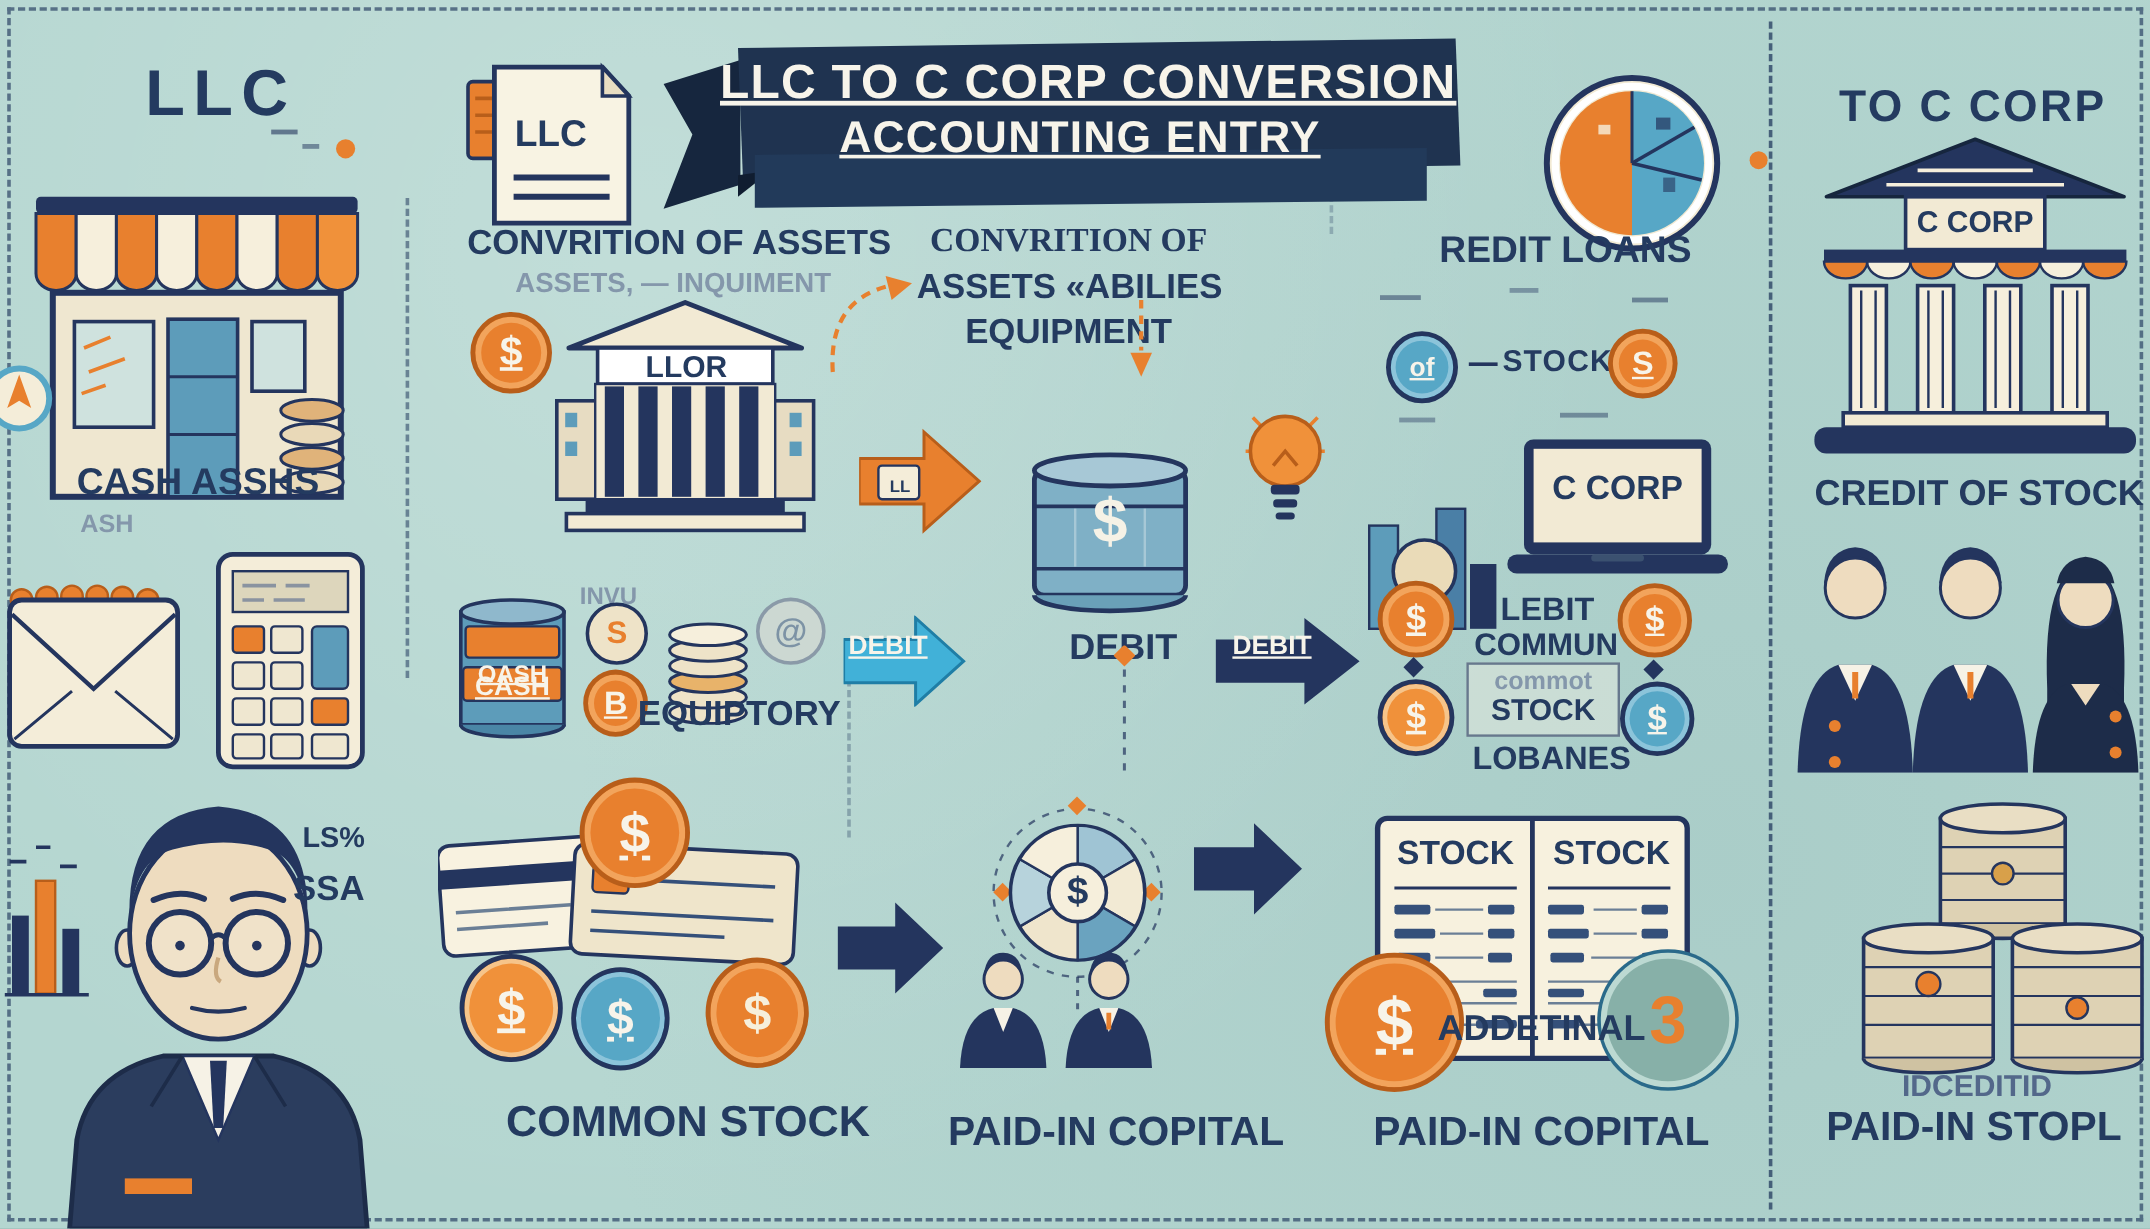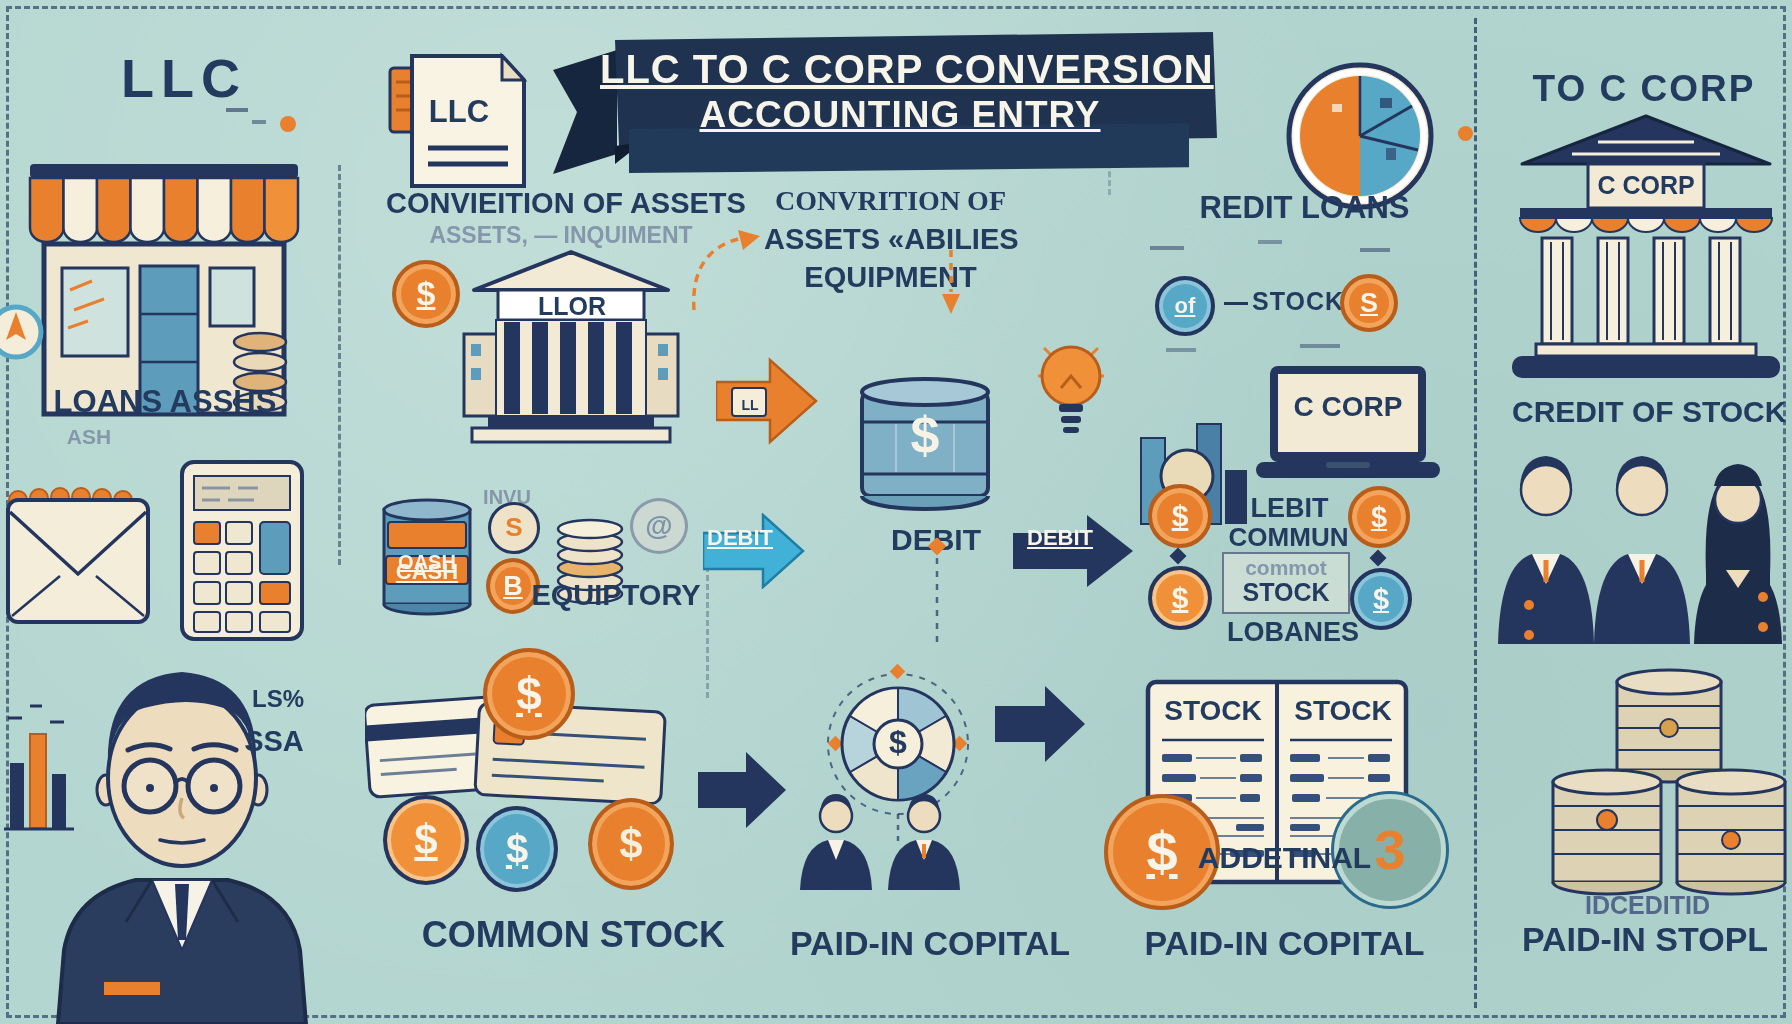--- a/index.html
+++ b/index.html
@@ -70,21 +70,21 @@
     <rect x="122" y="148" width="58" height="148" fill="#5d9cba" stroke="#24355e" stroke-width="3"></rect>
     <line x1="122" y1="196" x2="180" y2="196" stroke="#24355e" stroke-width="2.5"></line>
     <line x1="122" y1="244" x2="180" y2="244" stroke="#24355e" stroke-width="2.5"></line>
     <rect x="192" y="150" width="44" height="58" fill="#cfe2de" stroke="#24355e" stroke-width="3"></rect>
     <ellipse cx="242" cy="284" rx="26" ry="9" fill="#e9d9b8" stroke="#24355e" stroke-width="2.5"></ellipse>
     <ellipse cx="242" cy="264" rx="26" ry="9" fill="#e0b37a" stroke="#24355e" stroke-width="2.5"></ellipse>
     <ellipse cx="242" cy="244" rx="26" ry="9" fill="#e9d9b8" stroke="#24355e" stroke-width="2.5"></ellipse>
     <ellipse cx="242" cy="224" rx="26" ry="9" fill="#e0b37a" stroke="#24355e" stroke-width="2.5"></ellipse>
   </svg>
 
-  <div class="abs txt" style="left:30px;top:386px;width:270px;font-size:31px;">LOANS ASSHS</div>
+  <div class="abs txt" style="left:30px;top:386px;width:270px;font-size:31px;">CASH ASSHS</div>
   <div class="abs txt light" style="left:34px;top:426px;width:110px;font-size:21px;">ASH</div>
 
   <svg class="abs" style="left:-12px;top:296px;" width="60" height="72" viewBox="0 0 60 72">
     <circle cx="28" cy="36" r="25" fill="#f4edd9" stroke="#57a7c6" stroke-width="5"></circle>
     <polygon points="28,16 38,44 28,38 18,44" fill="#e8802e"></polygon>
   </svg>
 
   <svg class="abs" style="left:2px;top:468px;" width="152" height="162" viewBox="0 0 152 162">
     <circle cx="16" cy="32" r="9" fill="#e8802e" stroke="#b85e1a" stroke-width="2"></circle>
     <circle cx="37" cy="30" r="9" fill="#e8802e" stroke="#b85e1a" stroke-width="2"></circle>
@@ -148,21 +148,21 @@
   <svg class="abs" style="left:388px;top:52px;" width="142" height="142" viewBox="0 0 142 142">
     <rect x="2" y="16" width="34" height="64" rx="4" fill="#e8802e" stroke="#24355e" stroke-width="3"></rect>
     <path d="M8 30 h22 M8 44 h22 M8 58 h22" stroke="#b85e1a" stroke-width="3"></path>
     <path d="M24 4 h90 l22 24 v106 h-112 Z" fill="#f8f3e3" stroke="#24355e" stroke-width="4"></path>
     <path d="M114 4 l22 24 h-22 Z" fill="#e9ddc2" stroke="#24355e" stroke-width="3"></path>
     <line x1="40" y1="96" x2="120" y2="96" stroke="#24355e" stroke-width="5"></line>
     <line x1="40" y1="112" x2="120" y2="112" stroke="#24355e" stroke-width="5"></line>
   </svg>
   <div class="abs txt" style="left:404px;top:96px;width:110px;font-size:31px;">LLC</div>
 
-  <div class="abs txt" style="left:366px;top:188px;width:400px;font-size:29px;">CONVIEITION OF ASSETS</div>
+  <div class="abs txt" style="left:366px;top:188px;width:400px;font-size:29px;">CONVRITION OF ASSETS</div>
   <div class="abs txt light" style="left:396px;top:223px;width:330px;font-size:23px;">ASSETS, — INQUIMENT</div>
 
   <div class="abs coin coin-orange" style="left:392px;top:260px;width:68px;height:68px;">
     <span class="txt white" style="font-size:34px;">$</span>
   </div>
 
   <svg class="abs" style="left:462px;top:250px;" width="218" height="202" viewBox="0 0 218 202">
     <polygon points="109,2 206,40 12,40" fill="#f2ead4" stroke="#24355e" stroke-width="4" stroke-linejoin="round"></polygon>
     <rect x="36" y="40" width="146" height="30" fill="#ffffff" stroke="#24355e" stroke-width="3"></rect>
     <rect x="2" y="84" width="34" height="82" fill="#e7dcc2" stroke="#24355e" stroke-width="3"></rect>

